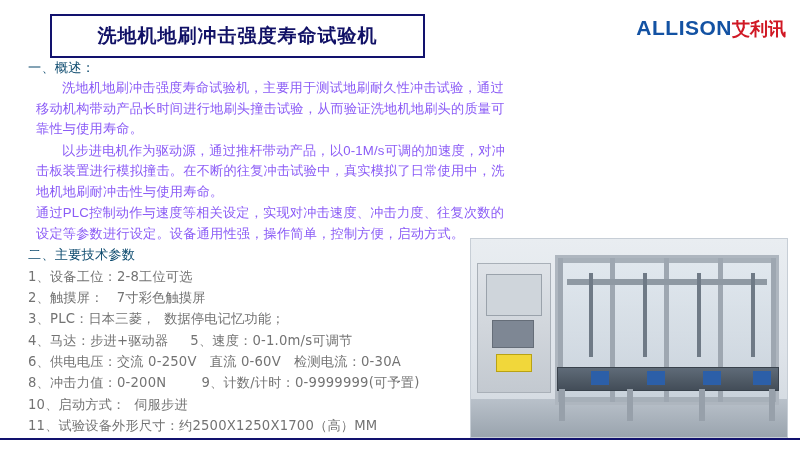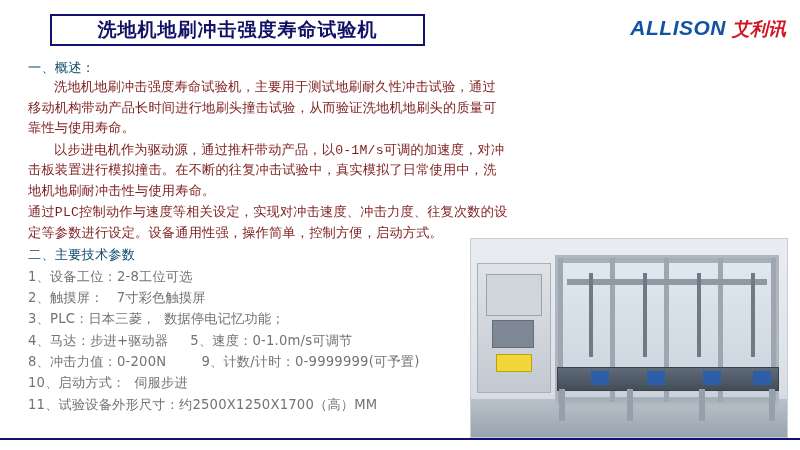--- a/index.html
+++ b/index.html
@@ -27,21 +27,21 @@
     left: 0;
     top: 0;
     width: 800px;
     height: 56px;
   }
   .title-box {
     position: absolute;
     left: 50px;
     top: 14px;
     width: 375px;
-    height: 32px;
+    height: 44px;
     border: 2px solid #12126e;
     background: #ffffff;
     display: flex;
     align-items: center;
     justify-content: center;
     box-sizing: border-box;
   }
   .title-text {
     font-size: 19px;
     font-weight: bold;
@@ -49,22 +49,21 @@
     letter-spacing: 1px;
     white-space: nowrap;
     font-family: "DejaVu Sans", "Liberation Sans", sans-serif;
   }
   .brand {
     position: absolute;
     right: 14px;
     top: 16px;
     display: flex;
     align-items: baseline;
-    gap: 6px;
-    font-style: italic;
+    gap: 0;
   }
   .brand-en {
     font-size: 21px;
     font-weight: bold;
     color: #1352a3;
     letter-spacing: 0.5px;
     font-family: "Liberation Sans", sans-serif;
   }
   .brand-cn {
     font-size: 18px;
@@ -75,23 +74,23 @@
   
   .content {
     position: absolute;
     left: 28px;
     top: 58px;
     width: 480px;
   }
   .para {
     font-size: 13.2px;
     line-height: 1.55;
-    color: #7f1d1d;
-    font-family: Liberation Mono, monospace;
-    margin: 0 0 1px 0;
+    color: #8b5cf6;
+    font-family: Liberation Sans, sans-serif;
+    margin: 0 0 1px 8px;
     letter-spacing: 0.2px;
   }
   .para.indent {
     text-indent: 26px;
   }
   .section-head {
     font-size: 13.2px;
     line-height: 1.55;
     color: #0c4a6e;
     font-family: "DejaVu Sans", "Liberation Sans", sans-serif;
@@ -265,20 +264,21 @@
     <p class="section-head">一、概述：</p>
     <p class="para indent">洗地机地刷冲击强度寿命试验机，主要用于测试地刷耐久性冲击试验，通过移动机构带动产品长时间进行地刷头撞击试验，从而验证洗地机地刷头的质量可靠性与使用寿命。</p>
     <p class="para indent">以步进电机作为驱动源，通过推杆带动产品，以0-1M/s可调的加速度，对冲击板装置进行模拟撞击。在不断的往复冲击试验中，真实模拟了日常使用中，洗地机地刷耐冲击性与使用寿命。</p>
     <p class="para">通过PLC控制动作与速度等相关设定，实现对冲击速度、冲击力度、往复次数的设定等参数进行设定。设备通用性强，操作简单，控制方便，启动方式。</p>
     <p class="section-head">二、主要技术参数</p>
     <ul class="spec-list">
       <li class="spec-item">1、设备工位：2-8工位可选</li>
       <li class="spec-item">2、触摸屏：   7寸彩色触摸屏</li>
       <li class="spec-item">3、PLC：日本三菱，  数据停电记忆功能；</li>
       <li class="spec-item">4、马达：步进+驱动器     5、速度：0-1.0m/s可调节</li>
+      <li class="spec-item">6、供电电压：交流 0-250V   直流 0-60V   检测电流：0-30A</li>
       <li class="spec-item">8、冲击力值：0-200N        9、计数/计时：0-9999999(可予置)</li>
       <li class="spec-item">10、启动方式：  伺服步进</li>
       <li class="spec-item">11、试验设备外形尺寸：约2500X1250X1700（高）MM</li>
 
     </ul>
   </div>
 
   <div class="photo">
     <div class="ph-floor"></div>
 

